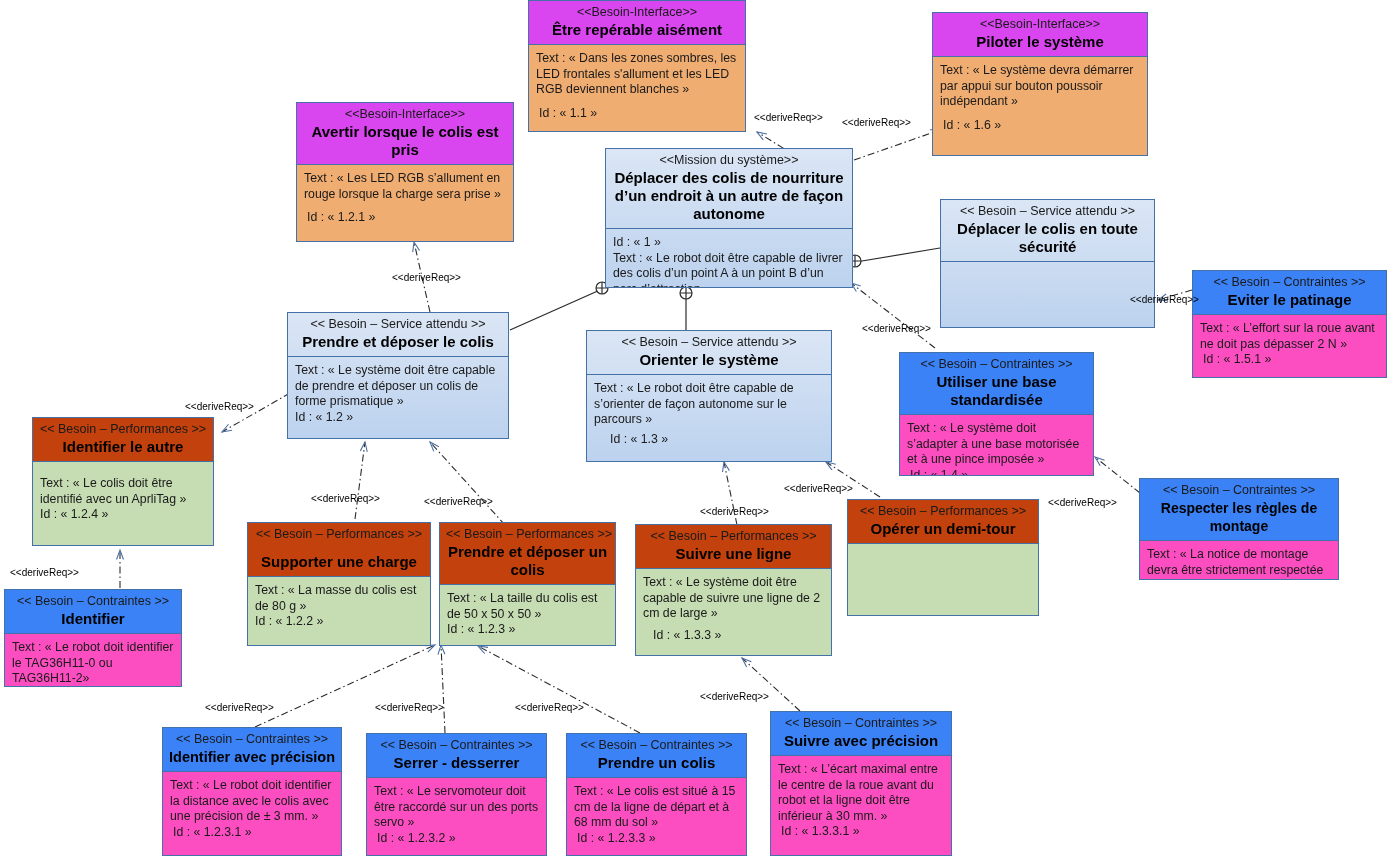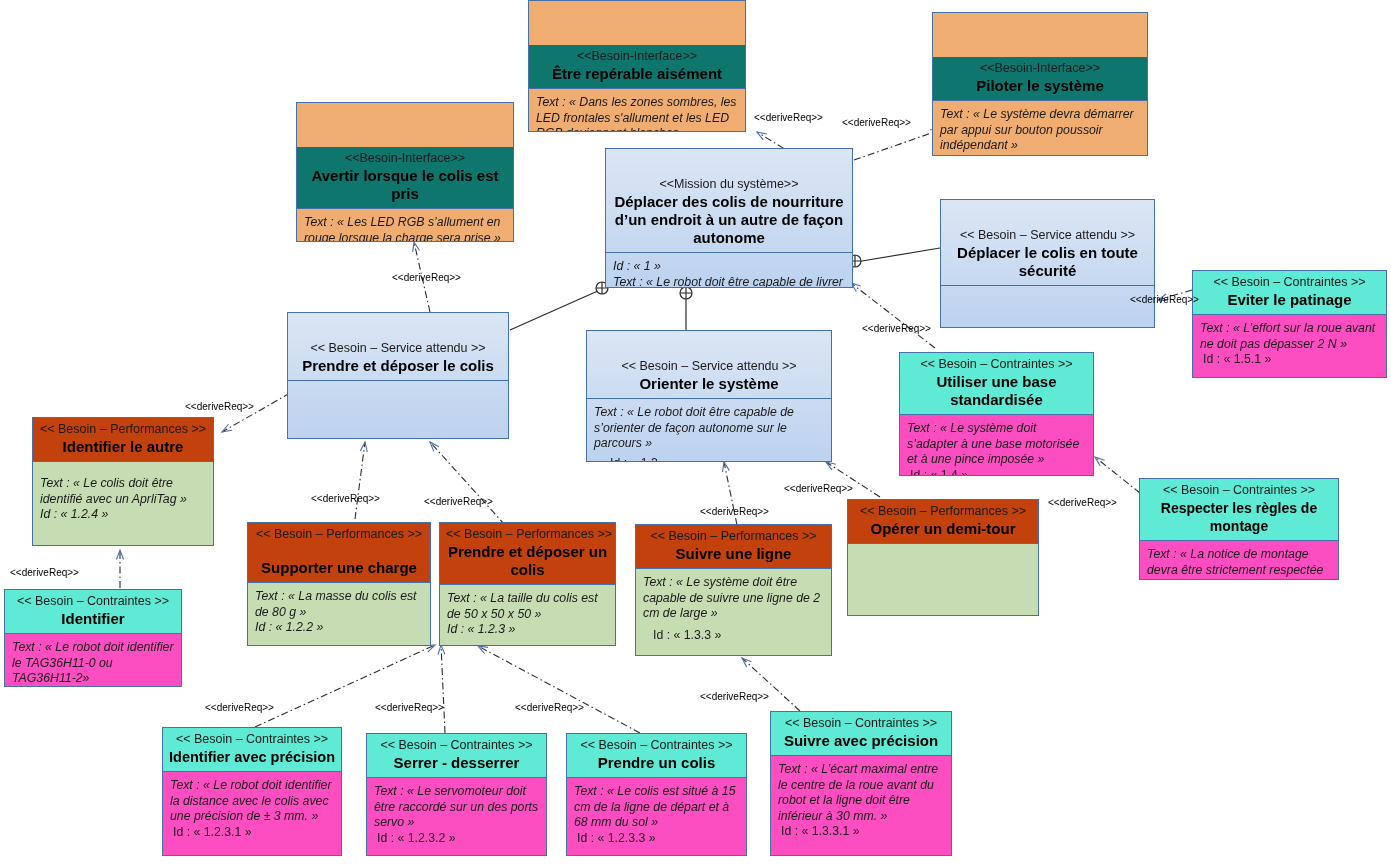--- a/index.html
+++ b/index.html
@@ -46,36 +46,36 @@
     display:block;
     margin-top:1px;
   }
   .req .body{
     flex:1;
     padding:6px 7px 4px 7px;
     font-size:12.3px;
     line-height:15.5px;
     color:#1a1a1a;
   }
-  .req .body .ln{display:block;font-style:italic;}
+  .req .body .ln{display:block;}
   .req .body .sp{display:block;height:8px;}
   .req .body .idline{display:block;padding-left:3px;}
 
   
   .orange{background:#f0ad72;}
-  .orange .head{background:#0f766e;margin-top:44px;}
+  .orange .head{background:#d946ef;}
   .blue{background:#c6d9f1;}
   .blue .head{background:#c6d9f1;}
   .green{background:#c6dcb3;}
   .green .head{background:#c2410c;}
   .pink{background:#fc4ec0;}
-  .pink .head{background:#5eead4;}
+  .pink .head{background:#3b82f6;}
 
   .blue.grad{background:linear-gradient(180deg,#dbe6f5 0%,#bcd2ee 100%);}
-  .blue.grad .head{background:transparent;margin-top:24px;}
+  .blue.grad .head{background:transparent;}
 
   .label{
     position:absolute;
     font-size:10px;
     line-height:13px;
     color:#000;
     white-space:nowrap;
     font-family:"Liberation Sans", sans-serif;
   }
 </style>
@@ -196,20 +196,24 @@
       <span class="stereo">&lt;&lt; Besoin – Service attendu &gt;&gt;</span>
       <span class="title">Déplacer le colis en toute sécurité</span>
     </div>
   </div>
 
   <div class="req blue grad" style="left:287px;top:312px;width:222px;height:127px;">
     <div class="head">
       <span class="stereo">&lt;&lt; Besoin – Service attendu &gt;&gt;</span>
       <span class="title">Prendre et déposer le colis</span>
     </div>
+    <div class="body">
+      <span class="ln">Text : « Le système doit être capable de prendre et déposer un colis de forme prismatique »</span>
+      <span class="ln">Id : « 1.2 »</span>
+    </div>
   </div>
 
   <div class="req blue grad" style="left:586px;top:330px;width:246px;height:132px;">
     <div class="head">
       <span class="stereo">&lt;&lt; Besoin – Service attendu &gt;&gt;</span>
       <span class="title">Orienter le système</span>
     </div>
     <div class="body">
       <span class="ln">Text : « Le robot doit être capable de s’orienter de façon autonome sur le parcours »</span>
       <span class="sp" style="height:4px"></span>
@@ -313,21 +317,21 @@
     <div class="body">
       <span class="sp" style="height:8px"></span>
       <span class="ln">Text : « Le colis doit être identifié avec un AprliTag »</span>
       <span class="ln">Id : « 1.2.4 »</span>
     </div>
   </div>
 
   <div class="req green" style="left:247px;top:522px;width:184px;height:124px;">
     <div class="head">
       <span class="stereo">&lt;&lt; Besoin – Performances &gt;&gt;</span>
-      <span class="title" style="margin-top:17px">Supporter une charge</span>
+      <span class="title" style="margin-top:11px">Supporter une charge</span>
     </div>
     <div class="body">
       <span class="ln">Text : « La masse du colis est de 80 g »</span>
       <span class="ln">Id : « 1.2.2 »</span>
     </div>
   </div>
 
   <div class="req green" style="left:439px;top:522px;width:177px;height:124px;">
     <div class="head">
       <span class="stereo">&lt;&lt; Besoin – Performances &gt;&gt;</span>

